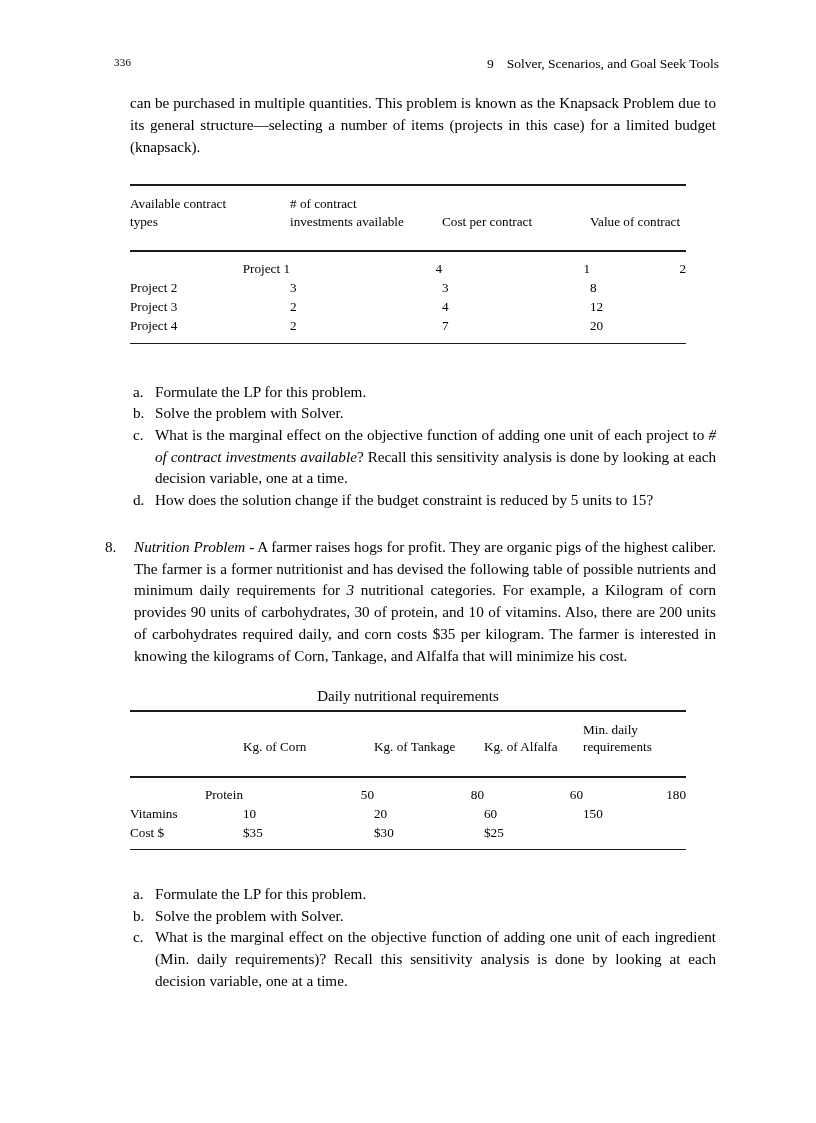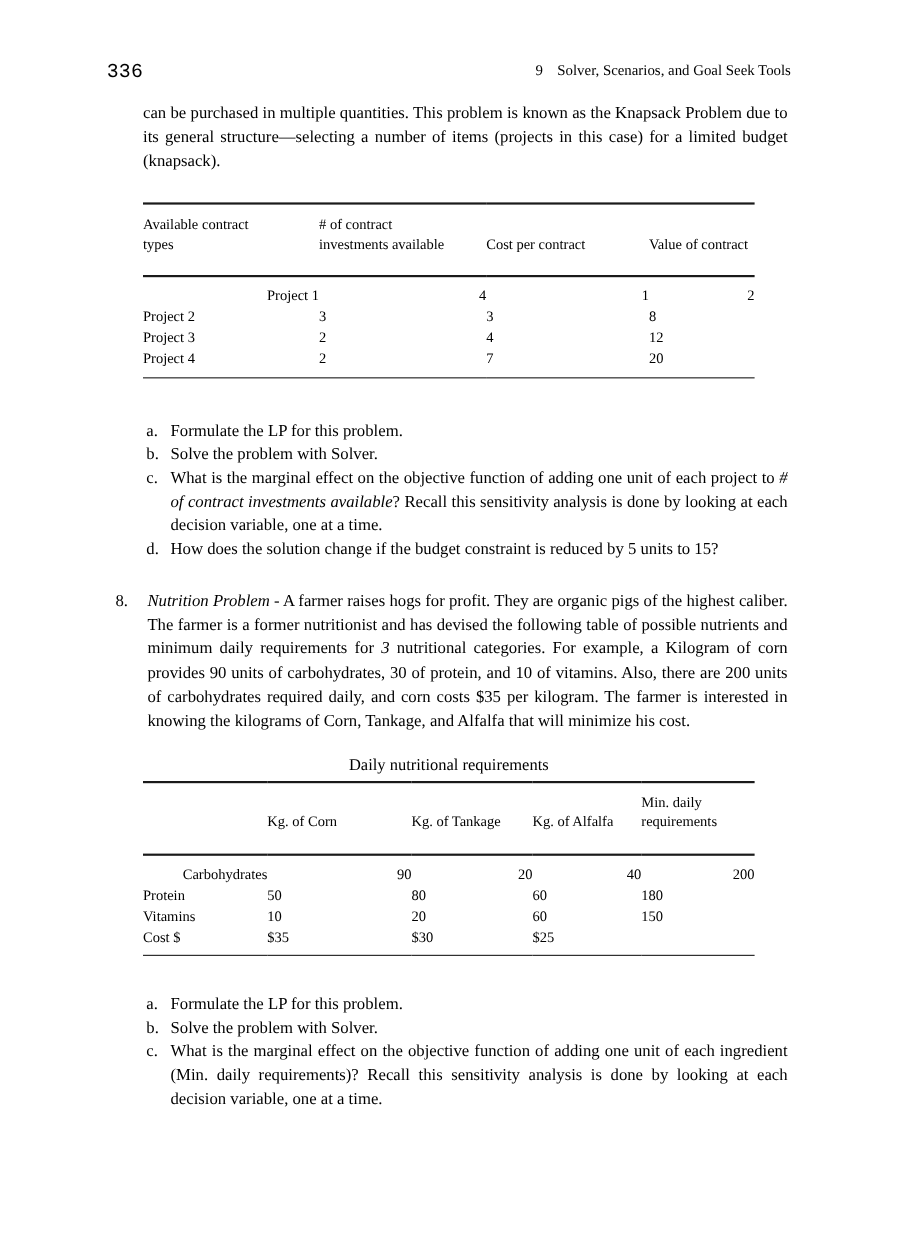--- a/index.html
+++ b/index.html
@@ -20,25 +20,24 @@
   
   .runhead {
     position: absolute;
     left: 0;
     top: 56px;
     width: 816px;
     height: 20px;
   }
   .runhead .folio {
     position: absolute;
-    left: 97px;
+    left: 114px;
     top: 0;
-    font-size: 18px;
+    font-size: 11px;
     letter-spacing: 0.2px;
-    font-family: Liberation Mono, monospace;
   }
   .runhead .chap-wrap {
     position: absolute;
     right: 97px;
     top: 0;
     font-size: 13.5px;
     white-space: nowrap;
   }
   .runhead .chap-num {
     margin-right: 13px;
@@ -269,27 +268,20 @@
             <td class="c2 ctr">Kg. of Tankage</td>
             <td class="c3 ctr">Kg. of Alfalfa</td>
             <td class="c4">
               <span>Min. daily</span><br>
               <span>requirements</span>
             </td>
           </tr>
         </thead>
         <tbody>
           <tr>
-            <td>Carbohydrates</td>
-            <td class="ctr">90</td>
-            <td class="ctr">20</td>
-            <td class="ctr">40</td>
-            <td>200</td>
-          </tr>
-          <tr>
             <td>Protein</td>
             <td class="ctr">50</td>
             <td class="ctr">80</td>
             <td class="ctr">60</td>
             <td>180</td>
           </tr>
           <tr>
             <td>Vitamins</td>
             <td class="ctr">10</td>
             <td class="ctr">20</td>

